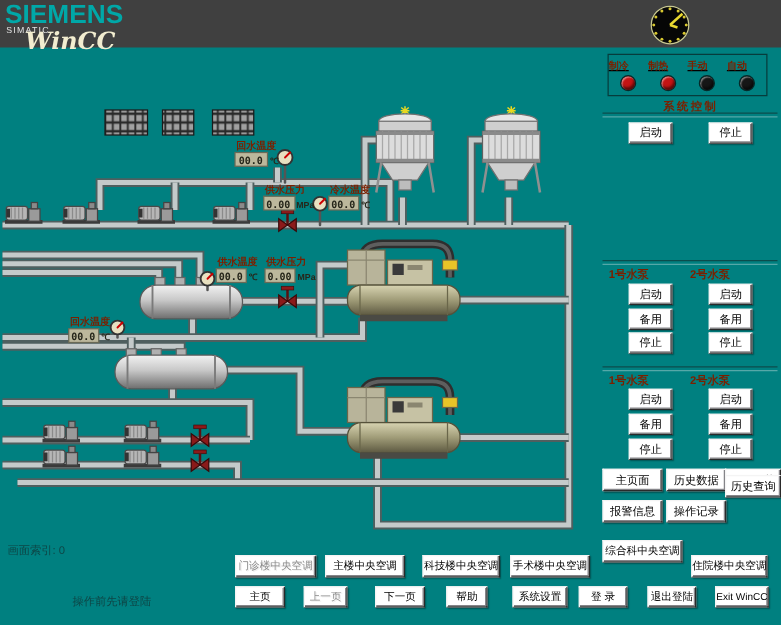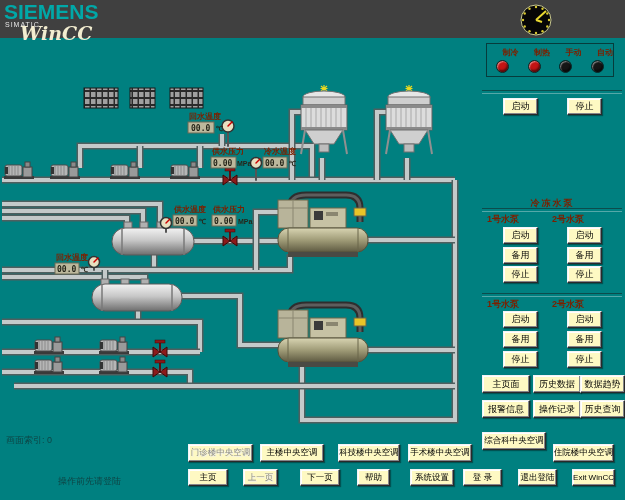--- a/index.html
+++ b/index.html
@@ -7,30 +7,30 @@
           font-family:"Liberation Sans",sans-serif;}
   
   .hdr{position:absolute;left:0;top:0;width:625px;height:38px;background:#404040;padding-left:36px;}
   .brand{position:absolute;left:4px;top:0px;color:#00a8a8;font-size:21px;font-weight:bold;}
   .brand-sub{position:absolute;left:5px;top:21px;color:#e6e6e6;font-size:7px;letter-spacing:1px;}
   .brand-prod{position:absolute;left:20px;top:22px;color:#f2edd0;font-family:"DejaVu Serif",serif;
               font-style:italic;font-weight:bold;font-size:19px;}
   .title{position:absolute;left:212px;top:7px;color:#b2b212;font-size:19px;font-weight:bold;letter-spacing:3px;white-space:nowrap;}
   
   .ledbox{position:absolute;left:486px;top:43px;width:126px;height:32px;border:1px solid #063c3c;display:flex;}
-  .led-col{flex:1;text-align:right;}
+  .led-col{flex:1;text-align:left;text-decoration:underline;}
   .led-lab{font-size:8px;font-weight:bold;color:#7a2000;margin-top:3px;white-space:nowrap;}
   .led{width:11px;height:11px;border-radius:50%;margin:2px auto 0;border:1px solid #052a2a;
        box-shadow:inset 1px 1px 1px rgba(255,255,255,.45), inset -1px -2px 2px rgba(0,0,0,.55);}
   .sec{position:absolute;left:480px;width:145px;text-align:center;font-size:9px;font-weight:bold;
        color:#7a2000;letter-spacing:2px;white-space:nowrap;}
   .rule{position:absolute;left:482px;width:140px;height:2px;border-top:1px solid #0c4c4c;border-bottom:1px solid #55a8a8;}
   .plab{position:absolute;font-size:9px;font-weight:bold;color:#7a2000;white-space:nowrap;}
   
-  .btn{position:absolute;display:flex;align-items:center;justify-content:center;background:#fef9c3;color:#000;
+  .btn{position:absolute;display:flex;align-items:center;justify-content:center;background:#ffffff;color:#000;
        font-size:9px;white-space:nowrap;cursor:default;
        border-top:1px solid #f4f4f4;border-left:1px solid #f4f4f4;border-right:1px solid #2a2a2a;border-bottom:1px solid #2a2a2a;
        box-shadow:inset -1px -1px 0 #86868a, inset 1px 1px 0 #ffffff, 1px 1px 1px rgba(0,0,0,.35);text-align:right;}
   .btn.small{font-size:8.5px;}
   .btn.dis{color:#8a8a8a;text-shadow:1px 1px 0 #eeeeee;}
   
   .stat{position:absolute;color:#0d4545;font-size:9px;font-weight:normal;white-space:nowrap;}
   
   svg.diagram{position:absolute;left:0;top:0;}
   .pipe{fill:none;stroke:#4f5f5f;stroke-width:7;}
@@ -302,25 +302,25 @@
     <div class="led-col">
       <div class="led-lab">手动</div>
       <div class="led" style="background: rgb(22, 22, 22);"></div>
     </div>
     <div class="led-col">
       <div class="led-lab">自动</div>
       <div class="led" style="background: rgb(22, 22, 22);"></div>
     </div>
   </div>
 
+  <div class="sec" style="top:79px">系统控制</div>
   <div class="rule" style="top:90px"></div>
   <div class="btn" style="left:503px;top:98px;width:33px;height:15px">启动</div>
   <div class="btn" style="left:567px;top:98px;width:33px;height:15px">停止</div>
 
-  <div class="sec" style="top:197px">冷冻水泵</div>
   <div class="rule" style="top:208px"></div>
   <div class="plab" style="left:487px;top:213px">1号水泵</div>
   <div class="plab" style="left:552px;top:213px">2号水泵</div>
   <div class="btn" style="left:503px;top:227px;width:33px;height:15px">启动</div>
   <div class="btn" style="left:503px;top:247px;width:33px;height:15px">备用</div>
   <div class="btn" style="left:503px;top:266px;width:33px;height:15px">停止</div>
   <div class="btn" style="left:567px;top:227px;width:33px;height:15px">启动</div>
   <div class="btn" style="left:567px;top:247px;width:33px;height:15px">备用</div>
   <div class="btn" style="left:567px;top:266px;width:33px;height:15px">停止</div>
 
@@ -332,21 +332,21 @@
   <div class="btn" style="left:503px;top:351px;width:33px;height:15px">停止</div>
   <div class="btn" style="left:567px;top:311px;width:33px;height:15px">启动</div>
   <div class="btn" style="left:567px;top:331px;width:33px;height:15px">备用</div>
   <div class="btn" style="left:567px;top:351px;width:33px;height:15px">停止</div>
 
   <div class="btn" style="left:482px;top:375px;width:46px;height:16px">主页面</div>
   <div class="btn" style="left:533px;top:375px;width:46px;height:16px">历史数据</div>
   <div class="btn" style="left:580px;top:375px;width:43px;height:16px">数据趋势</div>
   <div class="btn" style="left:482px;top:400px;width:46px;height:16px">报警信息</div>
   <div class="btn" style="left:533px;top:400px;width:46px;height:16px">操作记录</div>
-  <div class="btn" style="left:580px;top:400px;width:43px;height:16px">历史查询</div>
+  <div class="btn" style="left:580px;top:380px;width:43px;height:16px">历史查询</div>
 
   <div class="stat" style="left:6px;top:434px">画面索引: 0</div>
   <div class="stat" style="left:58px;top:475px">操作前先请登陆</div>
 
   <div class="btn small dis" style="left:188px;top:444px;width:63px;height:16px">门诊楼中央空调</div>
   <div class="btn small" style="left:260px;top:444px;width:62px;height:16px">主楼中央空调</div>
   <div class="btn small" style="left:338px;top:444px;width:60px;height:16px">科技楼中央空调</div>
   <div class="btn small" style="left:408px;top:444px;width:62px;height:16px">手术楼中央空调</div>
   <div class="btn small" style="left:482px;top:432px;width:62px;height:16px">综合科中央空调</div>
   <div class="btn small" style="left:553px;top:444px;width:59px;height:16px">住院楼中央空调</div>

